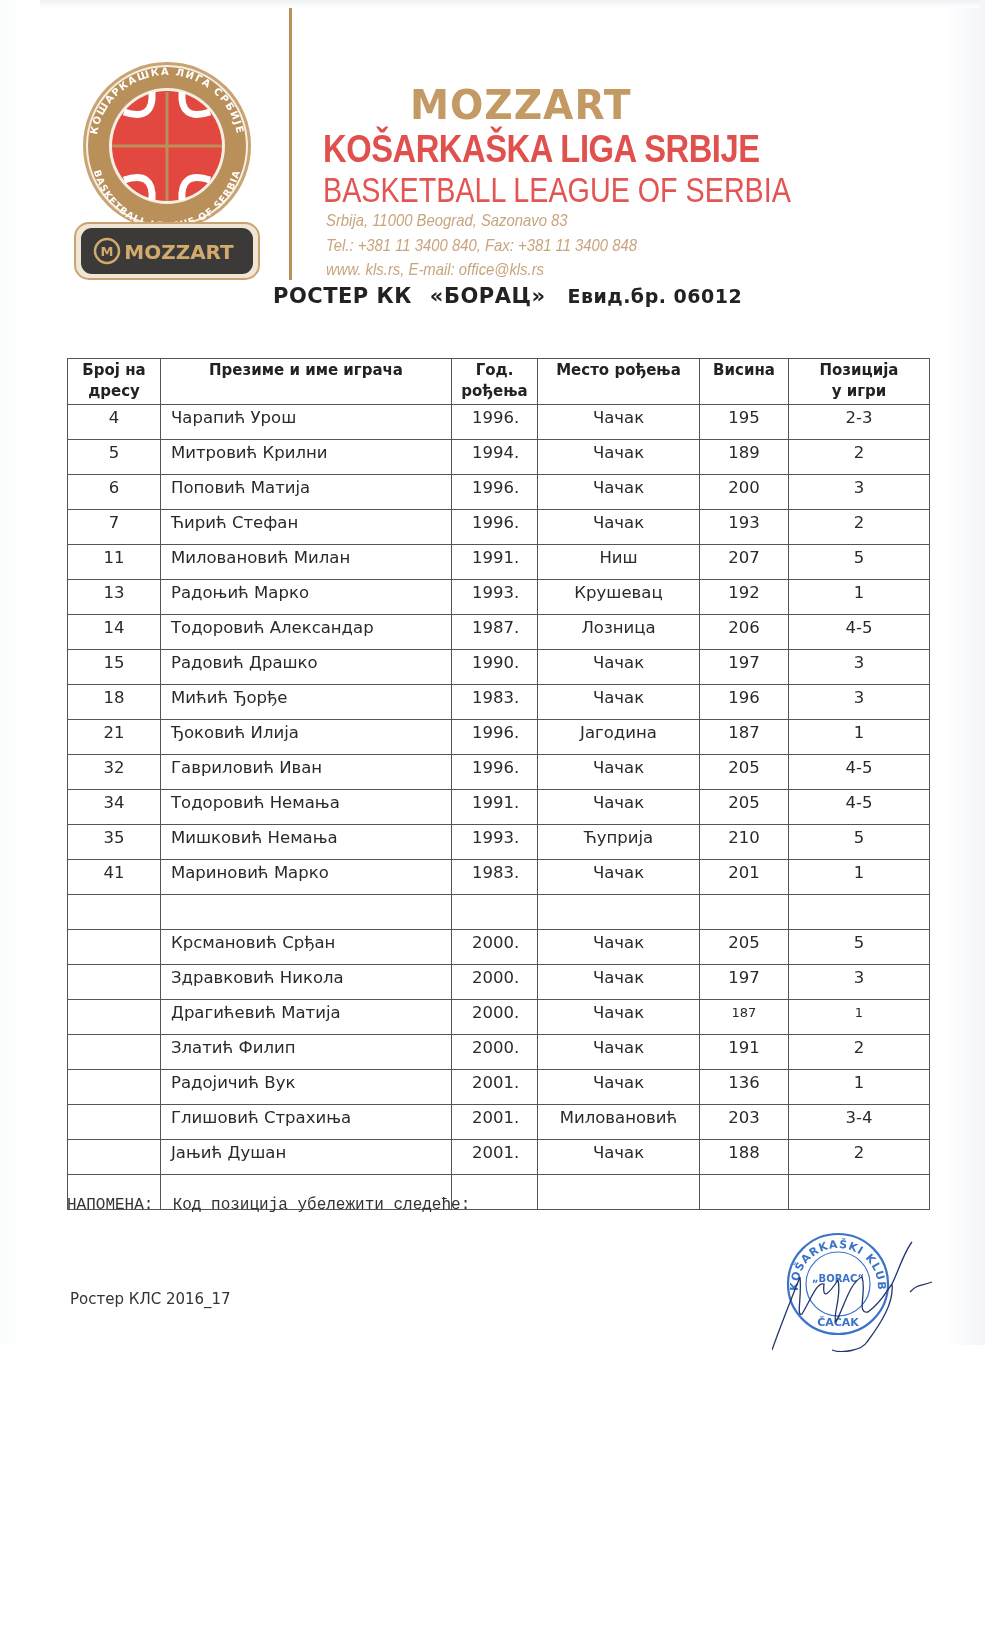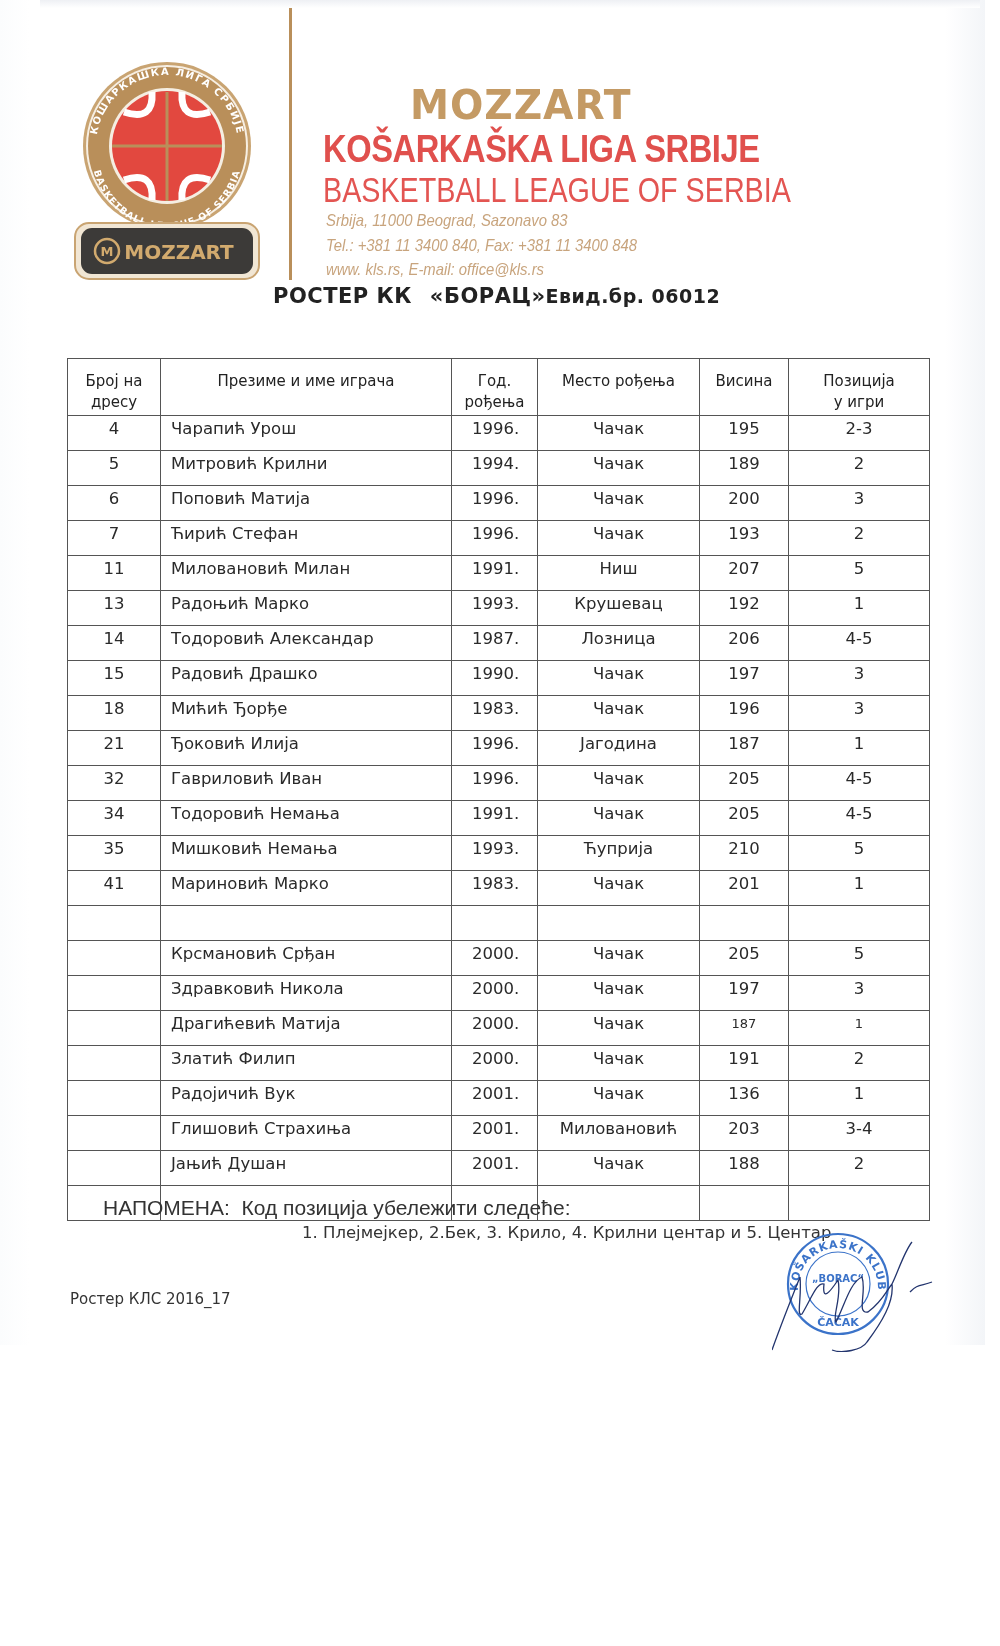--- a/index.html
+++ b/index.html
@@ -11,34 +11,34 @@
   .logo { position: absolute; left: 74px; top: 62px; width: 186px; height: 218px; }
   .divider-line { position: absolute; left: 289px; top: 8px; width: 3px; height: 272px; background: #b98f5a; }
 
   .brand { position: absolute; left: 410px; top: 82px; font-family: "DejaVu Sans", sans-serif; font-weight: bold; font-size: 40px; color: #c49a64; letter-spacing: 1px; transform: scaleX(0.98); transform-origin: left; }
   .league-lat { position: absolute; left: 323px; top: 128px; font-family: "Liberation Sans", sans-serif; font-weight: bold; font-size: 38px; color: #e0504d; transform: scaleX(0.86); transform-origin: left; letter-spacing: -0.5px; white-space: nowrap; }
   .league-en { position: absolute; left: 323px; top: 170px; font-family: "Liberation Sans", sans-serif; font-size: 35px; color: #e35552; transform: scaleX(0.82); transform-origin: left; white-space: nowrap; }
   .addr { position: absolute; left: 326px; font-family: "Liberation Sans", sans-serif; font-style: italic; font-size: 16.5px; color: #c8a47d; white-space: nowrap; transform: scaleX(0.9); transform-origin: left; }
   .addr.l1 { top: 211px; } .addr.l2 { top: 236px; } .addr.l3 { top: 260px; }
 
   .doc-title { position: absolute; left: 273px; top: 284px; font-family: "DejaVu Sans", sans-serif; font-size: 21px; font-weight: bold; color: #222; white-space: nowrap; letter-spacing: 0.5px; }
-  .doc-title .evid { font-size: 19px; }
+  .doc-title .evid { font-size: 19px; margin-left: 22px; }
   .doc-title .sp { display: inline-block; width: 18px; }
 
   table.roster { position: absolute; left: 67px; top: 358px; width: 862px; border-collapse: collapse; table-layout: fixed; font-family: "DejaVu Sans", sans-serif; font-size: 16.5px; color: #2a2a2a; }
   table.roster th, table.roster td { border: 1.6px solid #555; padding: 0; }
-  table.roster th { font-weight: normal; font-size: 15px; height: 44px; vertical-align: top; line-height: 21px; padding-top: 12px; color: #222; }
+  table.roster th { font-weight: bold; font-size: 15px; height: 44px; vertical-align: top; line-height: 21px; padding-top: 1px; color: #222; }
   table.roster td { height: 32px; vertical-align: top; line-height: 22px; padding-top: 2px; }
   .c-num { text-align: center; }
   .c-name { text-align: left; padding-left: 10px !important; }
   .c-year { text-align: left; padding-left: 20px !important; }
   .c-place, .c-h, .c-pos { text-align: center; }
   .small { font-size: 13px; }
 
-  .note { position: absolute; left: 67px; top: 1196px; font-family: Liberation Sans, sans-serif; font-size: 21px; color: #333; white-space: nowrap; padding-left: 36px; }
+  .note { position: absolute; left: 67px; top: 1196px; font-family: Liberation Mono, monospace; font-size: 16px; color: #333; white-space: nowrap; }
   .legend { position: absolute; left: 302px; top: 1223px; font-family: "DejaVu Sans", sans-serif; font-size: 16.5px; color: #333; white-space: nowrap; }
   .footer-ref { position: absolute; left: 70px; top: 1290px; font-family: "DejaVu Sans", sans-serif; font-size: 15px; color: #333; white-space: nowrap; }
 
   .stamp { position: absolute; left: 772px; top: 1222px; width: 170px; height: 130px; }
 </style>
 </head>
 <body>
 
 <div class="page">
   <div class="scan-shade"></div>
@@ -291,21 +291,20 @@
           <td class="c-place"></td>
           <td class="c-h"></td>
           <td class="c-pos"></td>
         </tr>
       </tbody>
   </table>
 
   <div class="note">
     <span>НАПОМЕНА:</span>&nbsp;&nbsp;<span>Код позиција убележити следеће:</span>
   </div>
-  <div class="legend">1. Плејмејкер, 2.Бек, 3. Крило, 4. Крилни центар и 5. Центар</div>
 
   <div class="footer-ref">Ростер КЛС 2016_17</div>
 
   <svg class="stamp" viewBox="0 0 170 130">
     <defs>
       <path id="stTop" d="M 66 66 m -40 0 a 40 40 0 0 1 80 0"></path>
       <path id="stBot" d="M 66 66 m -42 0 a 42 42 0 0 0 84 0"></path>
     </defs>
     <circle cx="66" cy="62" r="50" fill="none" stroke="#3b73c9" stroke-width="2.2"></circle>
     <circle cx="66" cy="62" r="32" fill="none" stroke="#3b73c9" stroke-width="1.2"></circle>

